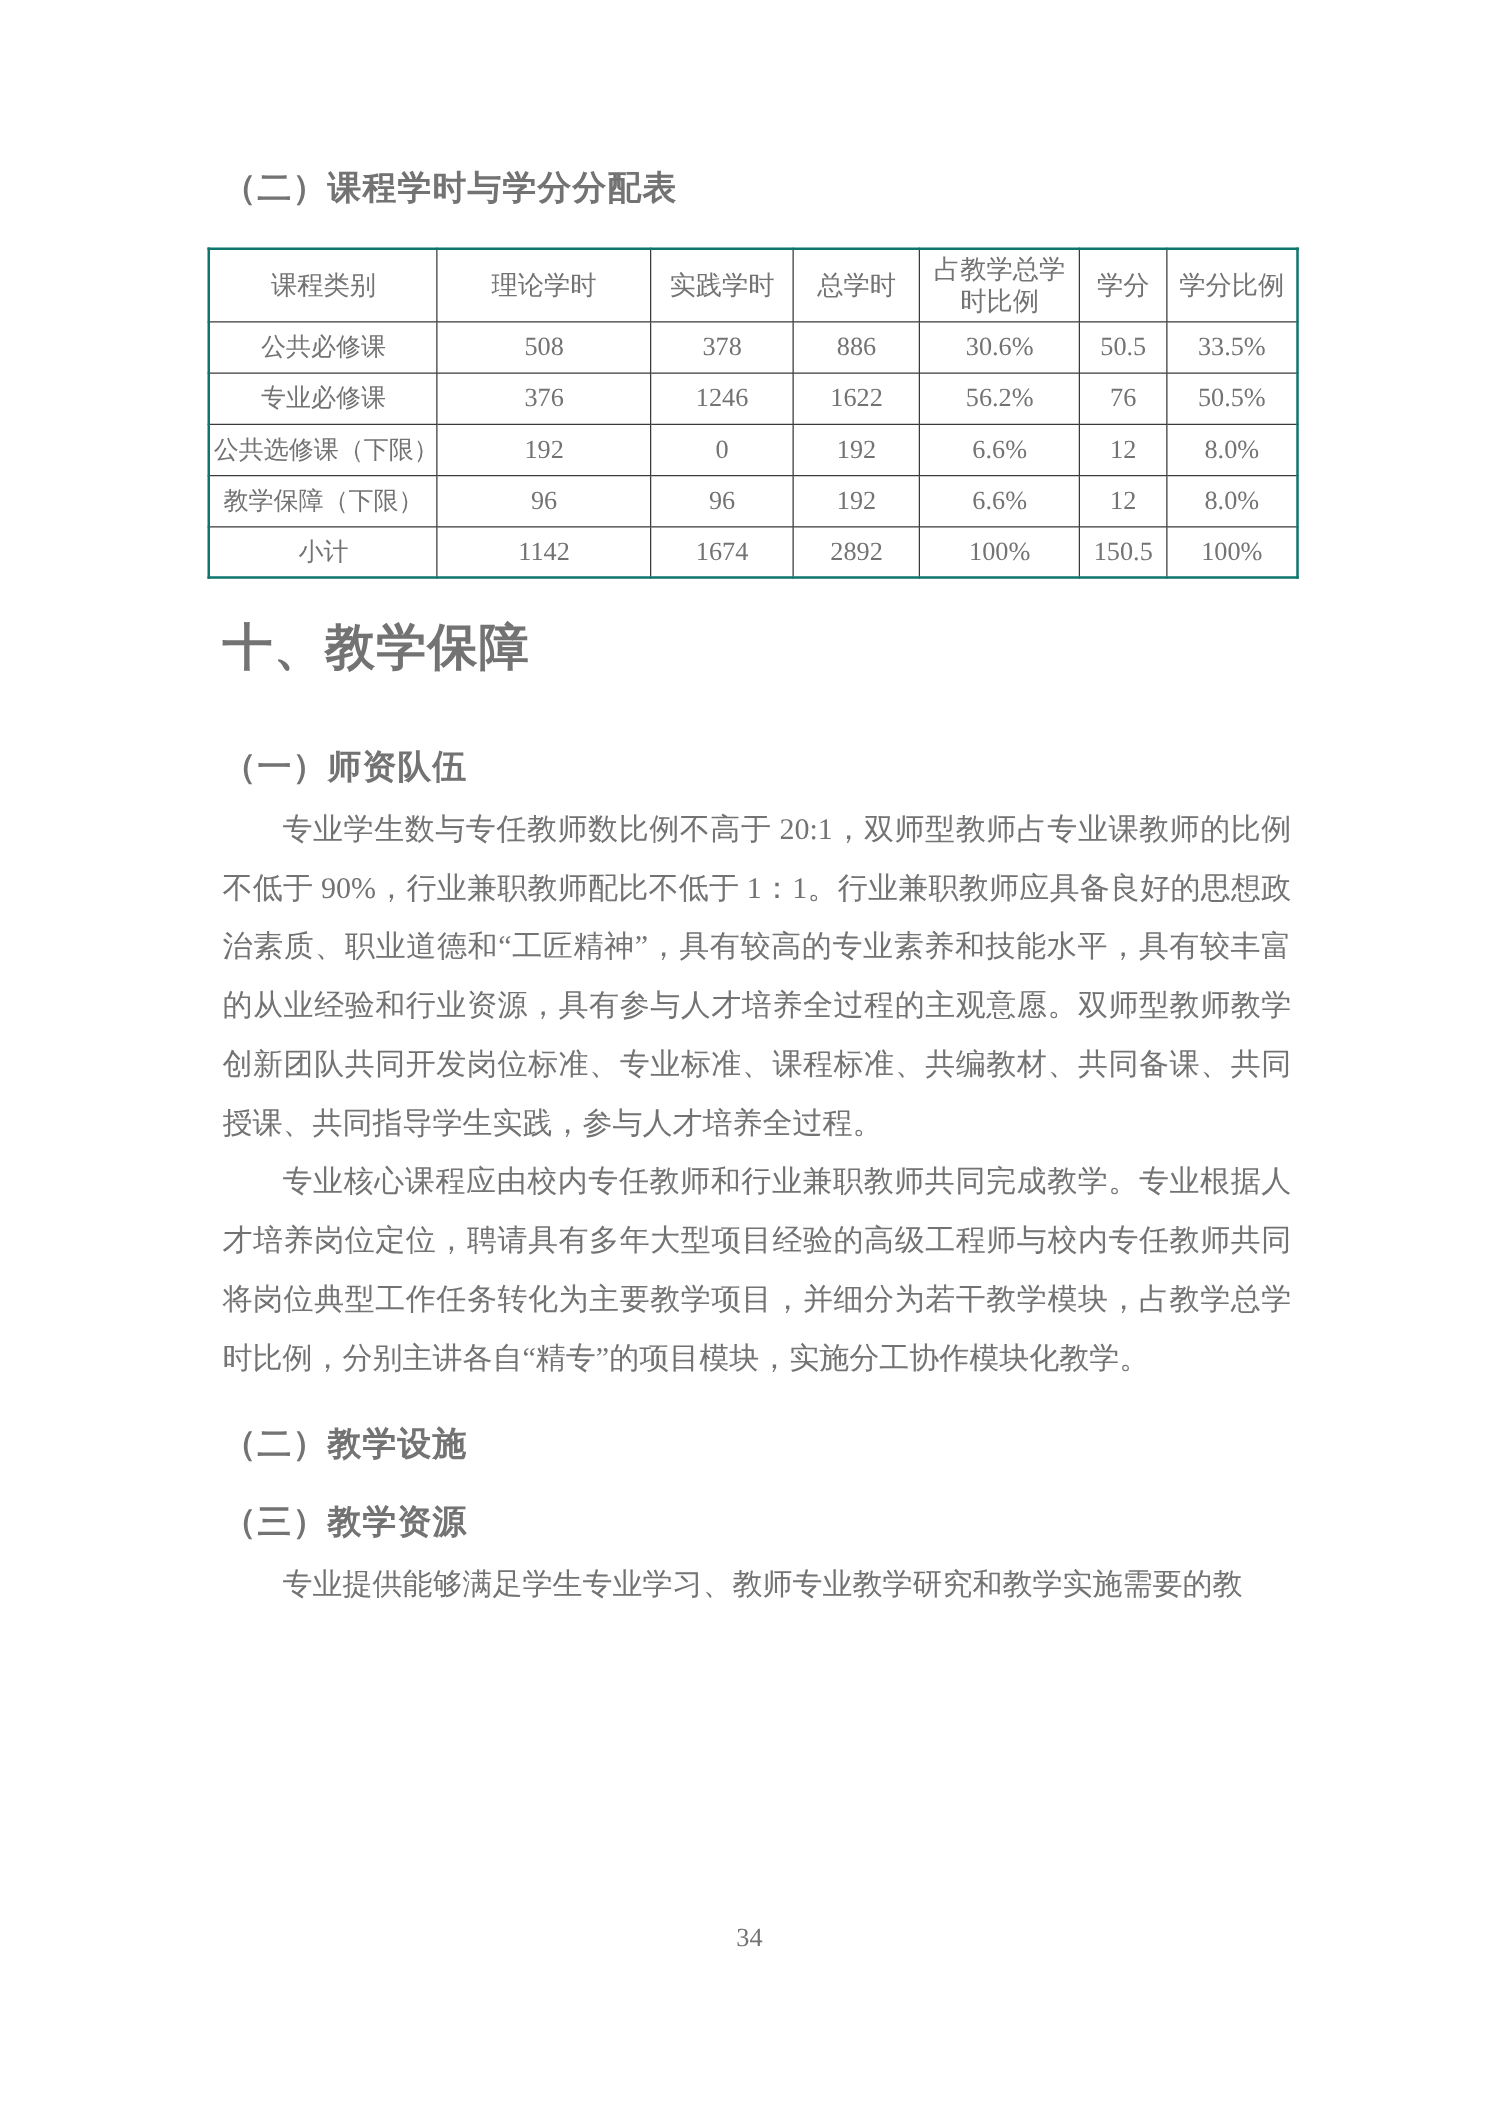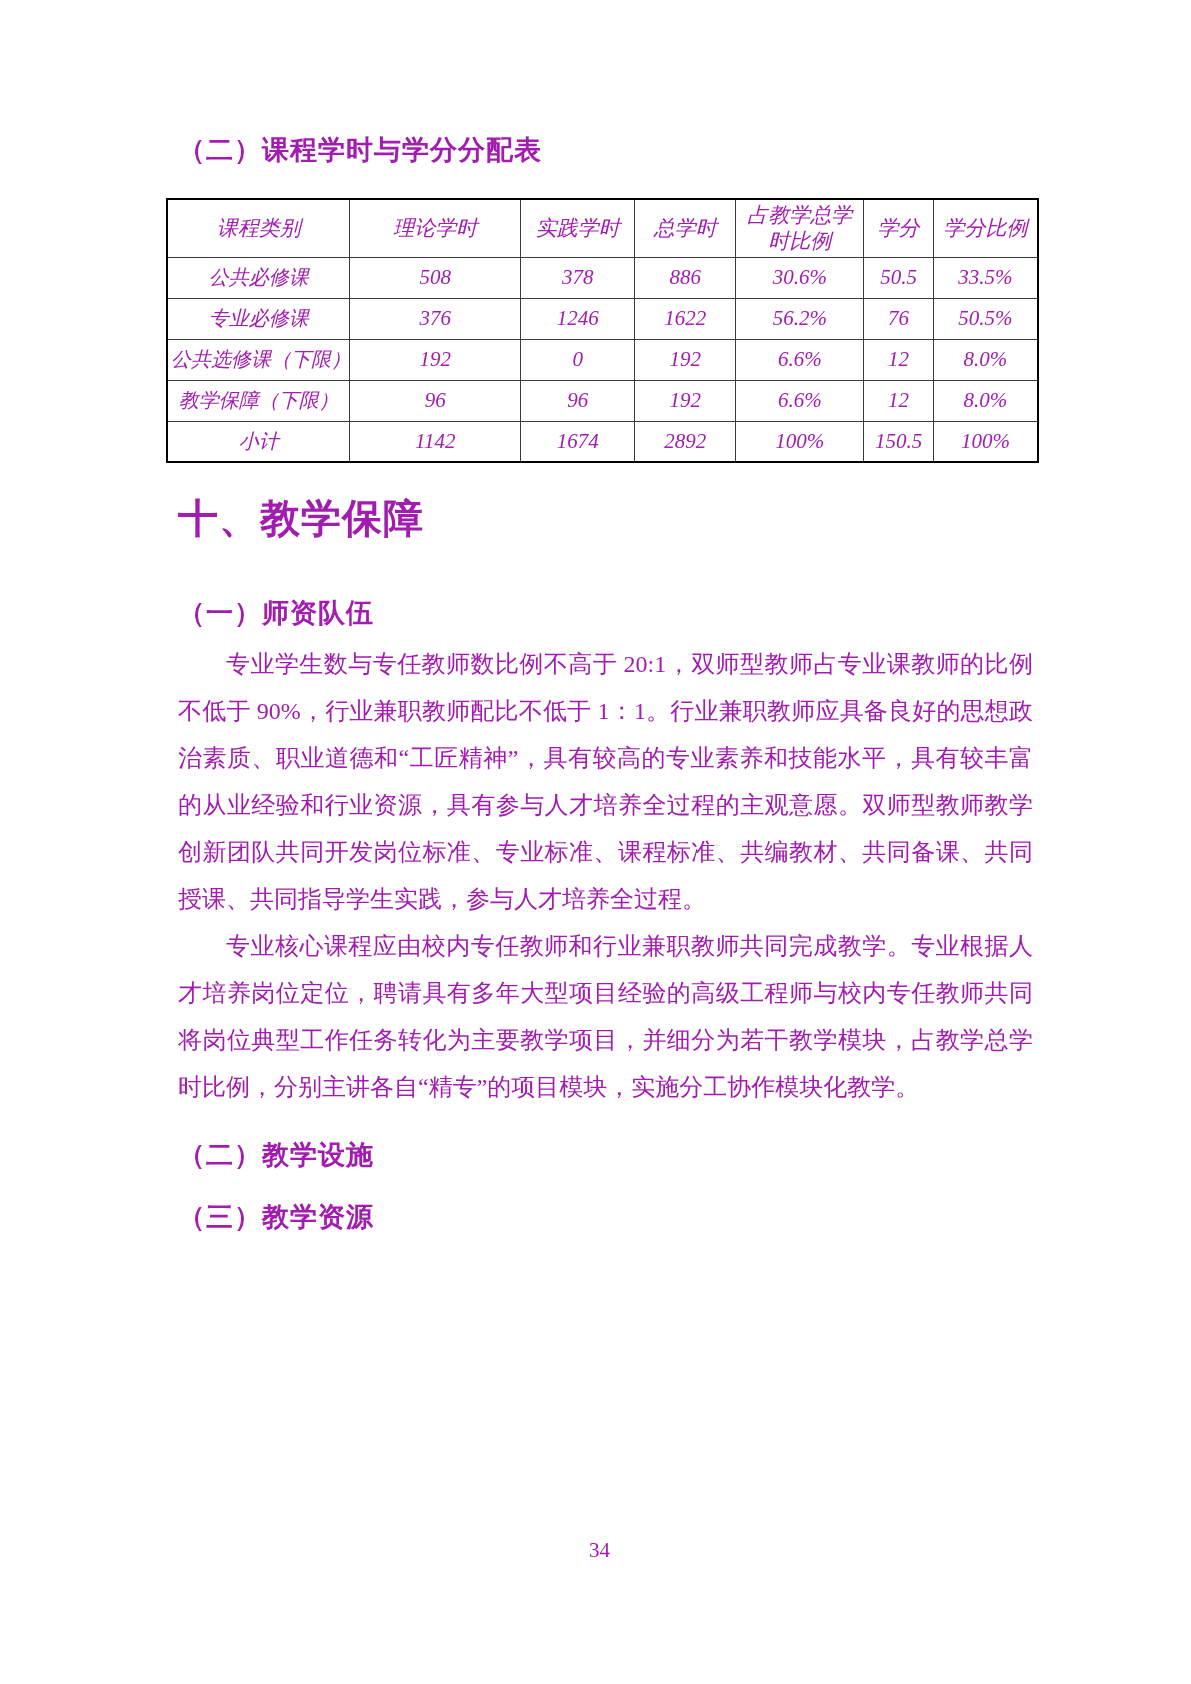--- a/index.html
+++ b/index.html
@@ -2,41 +2,40 @@
 <html lang="zh"><head>
 <meta charset="utf-8">
 <style>
   html, body { margin: 0; padding: 0; background: #ffffff; }
   .page {
     position: relative;
     width: 1191px;
     height: 1684px;
     margin: 0 auto;
     background: #ffffff;
-    color: #a21caf;
+    color: #737373;
     box-sizing: border-box;
     padding: 132px 158px 0 178px;
     font-family: "Liberation Serif", "DejaVu Serif", serif;
     overflow: hidden;
   }
   .doc-subtitle {
     font-family: "Liberation Sans", "DejaVu Sans", sans-serif;
     font-weight: bold;
     font-size: 27px;
     line-height: 36px;
     margin: 0 0 30px 0;
     letter-spacing: 1px;
   }
   table.hours-table {
     width: calc(100% + 18px);
     margin-left: -12px;
     border-collapse: collapse;
     table-layout: fixed;
-    border: 2px solid #000000;
-    font-style: italic;
+    border: 2px solid #0f766e;
   }
   table.hours-table th,
   table.hours-table td {
     border: 1px solid #3a3a3a;
     text-align: center;
     vertical-align: middle;
     font-weight: normal;
     padding: 2px 3px;
     box-sizing: border-box;
   }
@@ -161,16 +160,17 @@
 
   <h1 class="chapter-title">十、教学保障</h1>
 
   <h2 class="section-title">（一）师资队伍</h2>
   <p class="body-para">专业学生数与专任教师数比例不高于 20:1，双师型教师占专业课教师的比例不低于 90%，行业兼职教师配比不低于 1：1。行业兼职教师应具备良好的思想政治素质、职业道德和“工匠精神”，具有较高的专业素养和技能水平，具有较丰富的从业经验和行业资源，具有参与人才培养全过程的主观意愿。双师型教师教学创新团队共同开发岗位标准、专业标准、课程标准、共编教材、共同备课、共同授课、共同指导学生实践，参与人才培养全过程。</p>
   <p class="body-para">专业核心课程应由校内专任教师和行业兼职教师共同完成教学。专业根据人才培养岗位定位，聘请具有多年大型项目经验的高级工程师与校内专任教师共同将岗位典型工作任务转化为主要教学项目，并细分为若干教学模块，占教学总学时比例，分别主讲各自“精专”的项目模块，实施分工协作模块化教学。</p>
 
   <h2 class="section-title">（二）教学设施</h2>
 
   <h2 class="section-title">（三）教学资源</h2>
+  <p class="body-para">专业提供能够满足学生专业学习、教师专业教学研究和教学实施需要的教</p>
 
   <div class="page-footer">34</div>
 
 </div>
 
 </body></html>

